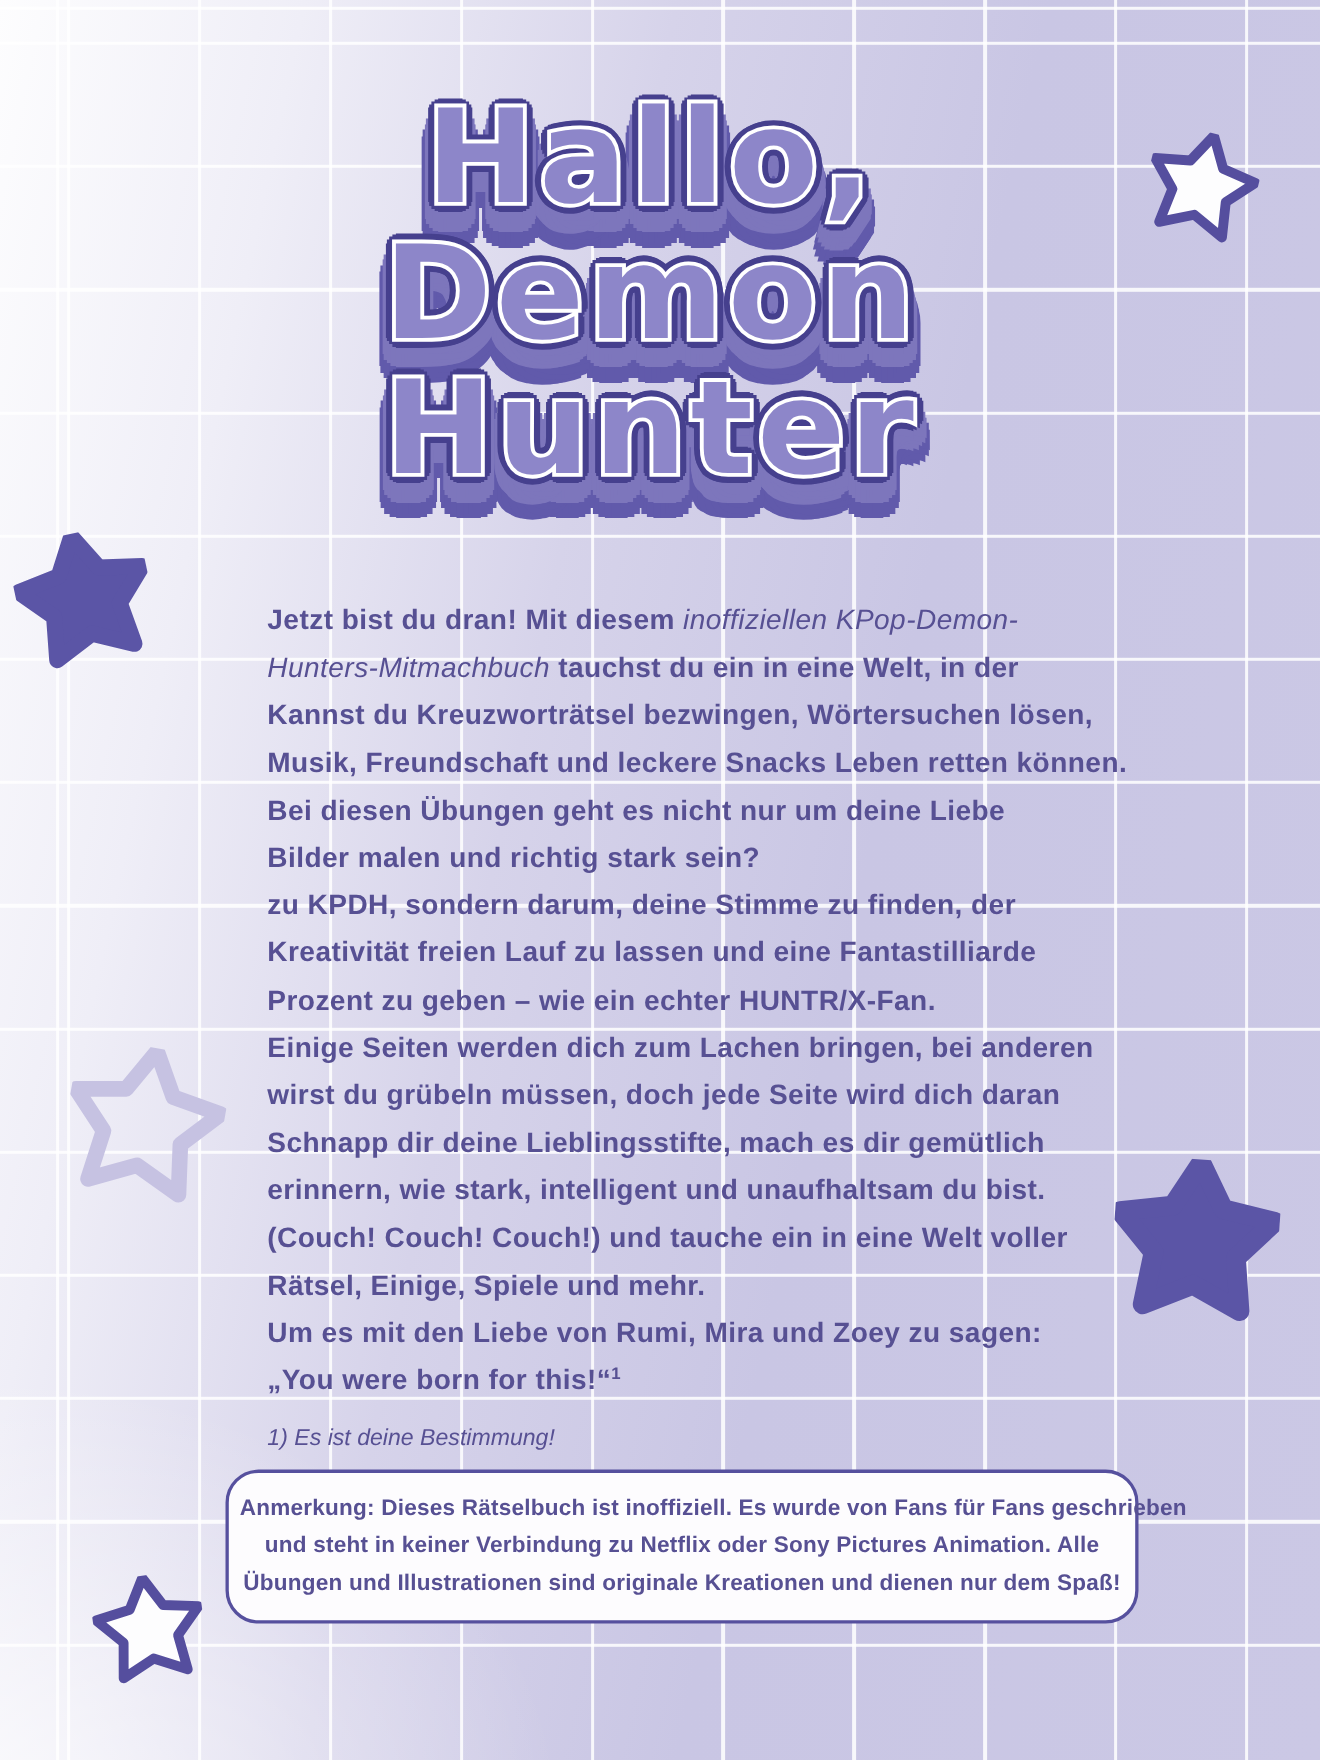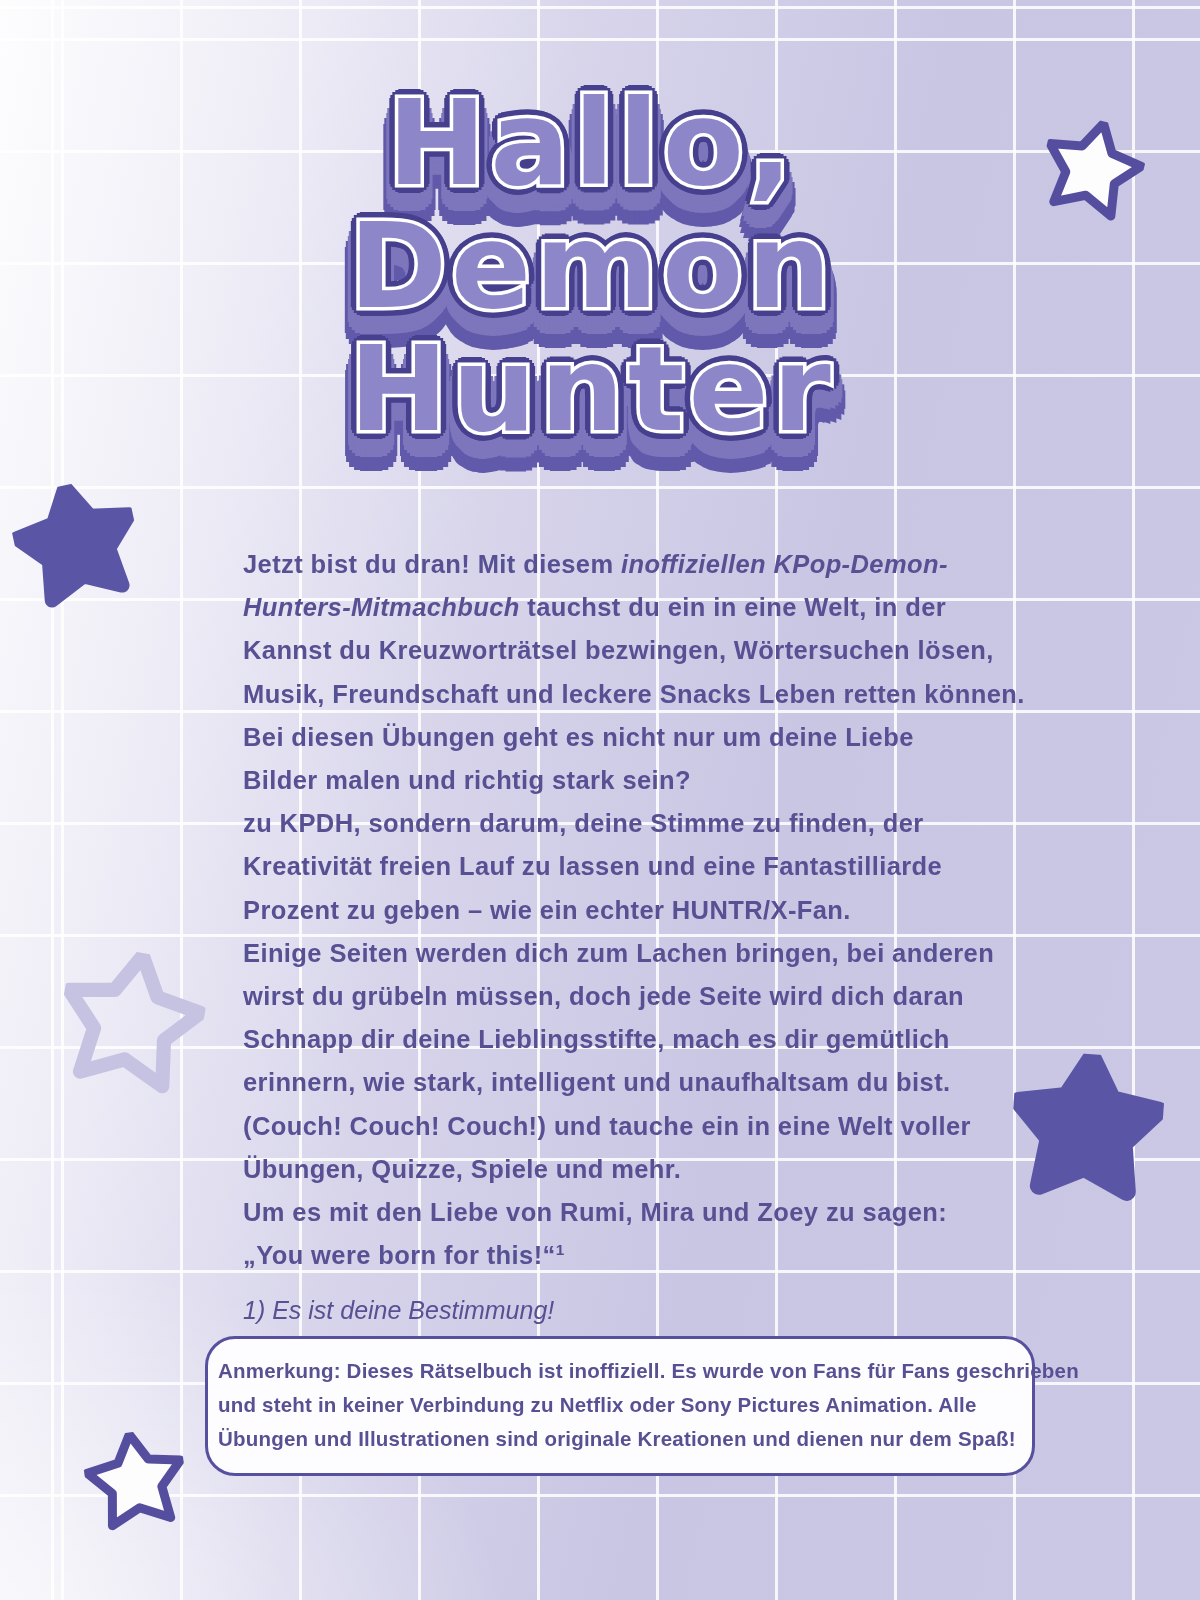--- a/index.html
+++ b/index.html
@@ -44,37 +44,37 @@
   }
   .tl-fill{z-index:5;color:var(--title_fill);}
 
   
   .body-text{position:absolute;left:243px;top:543px;}
   .body-line{
     white-space:nowrap;
     font-size:25.5px;line-height:43.2px;font-weight:bold;
     color:var(--text);letter-spacing:.4px;
   }
-  .body-line .it{font-style:italic;font-weight:700;}
+  .body-line .it{font-style:italic;font-weight:400;}
   .body-line sup{font-size:60%;vertical-align:super;line-height:0;}
 
   
   .footnote{
     position:absolute;left:243px;top:1296px;
-    font-size:25px;font-style:italic;font-weight:500;color:var(--text);
+    font-size:21px;font-style:italic;font-weight:500;color:var(--text);
   }
 
   
   .note-box{
     position:absolute;left:205px;top:1336px;width:830px;box-sizing:border-box;
     background:var(--note_bg);
     border:3.5px solid var(--note_border);
     border-radius:30px;
     padding:15px 10px 17px 10px;
-    text-align:left;
+    text-align:center;
   }
   .note-line{
     white-space:nowrap;
     font-size:20.5px;line-height:34px;font-weight:600;
     color:var(--text);letter-spacing:.2px;
   }
 
   
   .star{position:absolute;}
   .star-tr{left:1042px;top:120px;width:100px;height:100px;transform:rotate(14deg);}
@@ -140,21 +140,21 @@
       <div class="body-line"><span>Bei diesen Übungen geht es nicht nur um deine Liebe</span></div>
       <div class="body-line"><span>Bilder malen und richtig stark sein?</span></div>
       <div class="body-line"><span>zu KPDH, sondern darum, deine Stimme zu finden, der</span></div>
       <div class="body-line"><span>Kreativität freien Lauf zu lassen und eine Fantastilliarde</span></div>
       <div class="body-line"><span>Prozent zu geben – wie ein echter HUNTR/X-Fan.</span></div>
       <div class="body-line"><span>Einige Seiten werden dich zum Lachen bringen, bei anderen</span></div>
       <div class="body-line"><span>wirst du grübeln müssen, doch jede Seite wird dich daran</span></div>
       <div class="body-line"><span>Schnapp dir deine Lieblingsstifte, mach es dir gemütlich</span></div>
       <div class="body-line"><span>erinnern, wie stark, intelligent und unaufhaltsam du bist.</span></div>
       <div class="body-line"><span>(Couch! Couch! Couch!) und tauche ein in eine Welt voller</span></div>
-      <div class="body-line"><span>Übungen, Quizze, Spiele und mehr.</span></div>
+      <div class="body-line"><span>Rätsel, Einige, Spiele und mehr.</span></div>
       <div class="body-line"><span>Um es mit den Liebe von Rumi, Mira und Zoey zu sagen:</span></div>
       <div class="body-line"><span>„You were born for this!“</span><sup>1</sup></div>
     </div>
 
   <div class="footnote">1)  Es ist deine Bestimmung!</div>
 
   <div class="note-box">
       <div class="note-line">Anmerkung: Dieses Rätselbuch ist inoffiziell. Es wurde von Fans für Fans geschrieben</div>
       <div class="note-line">und steht in keiner Verbindung zu Netflix oder Sony Pictures Animation. Alle</div>
       <div class="note-line">Übungen und Illustrationen sind originale Kreationen und dienen nur dem Spaß!</div>

